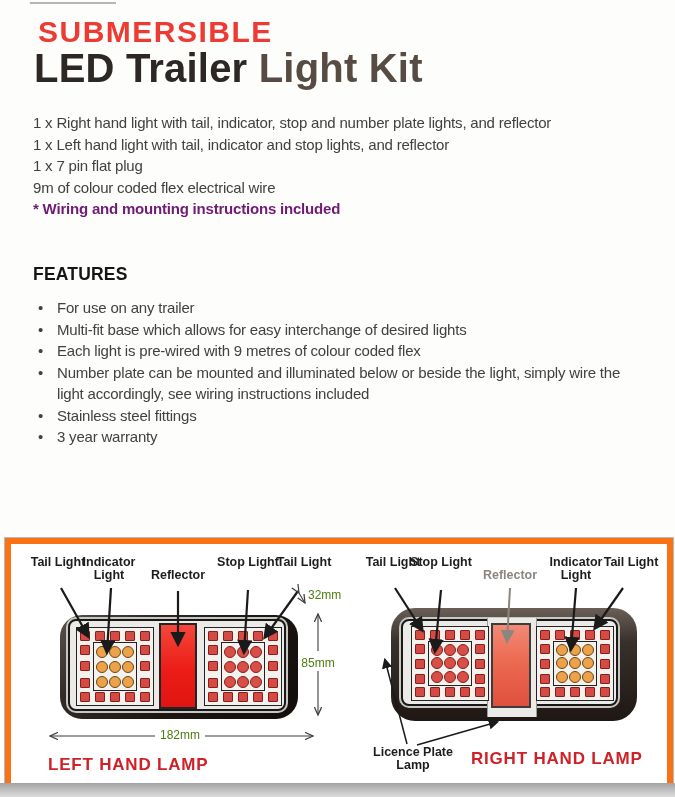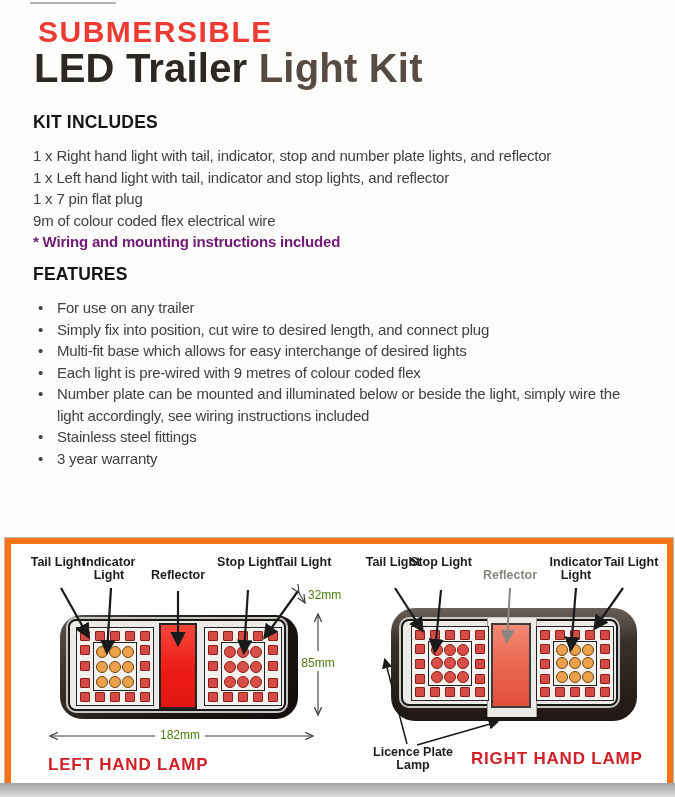--- a/index.html
+++ b/index.html
@@ -87,33 +87,31 @@
 </head>
 <body>
 
 <div class="page">
   <div class="edge-line"></div>
 
   <div class="t1">SUBMERSIBLE</div>
   <div class="t2"><span>LED Trailer</span><span class="lt"> Light Kit</span></div>
 
   <div class="sec kit">
-    <h3>KIT INCLUDES</h3>
     <p>1 x Right hand light with tail, indicator, stop and number plate lights, and reflector</p>
     <p>1 x Left hand light with tail, indicator and stop lights, and reflector</p>
     <p>1 x 7 pin flat plug</p>
     <p>9m of colour coded flex electrical wire</p>
     <p class="note">* Wiring and mounting instructions included</p>
   </div>
 
   <div class="sec features">
     <h3>FEATURES</h3>
     <ul>
       <li>For use on any trailer</li>
-      <li>Simply fix into position, cut wire to desired length, and connect plug</li>
       <li>Multi-fit base which allows for easy interchange of desired lights</li>
       <li>Each light is pre-wired with 9 metres of colour coded flex</li>
       <li>Number plate can be mounted and illuminated below or beside the light, simply wire the light accordingly, see wiring instructions included</li>
       <li>Stainless steel fittings</li>
       <li>3 year warranty</li>
     </ul>
   </div>
 
   <div class="diagram">
 

